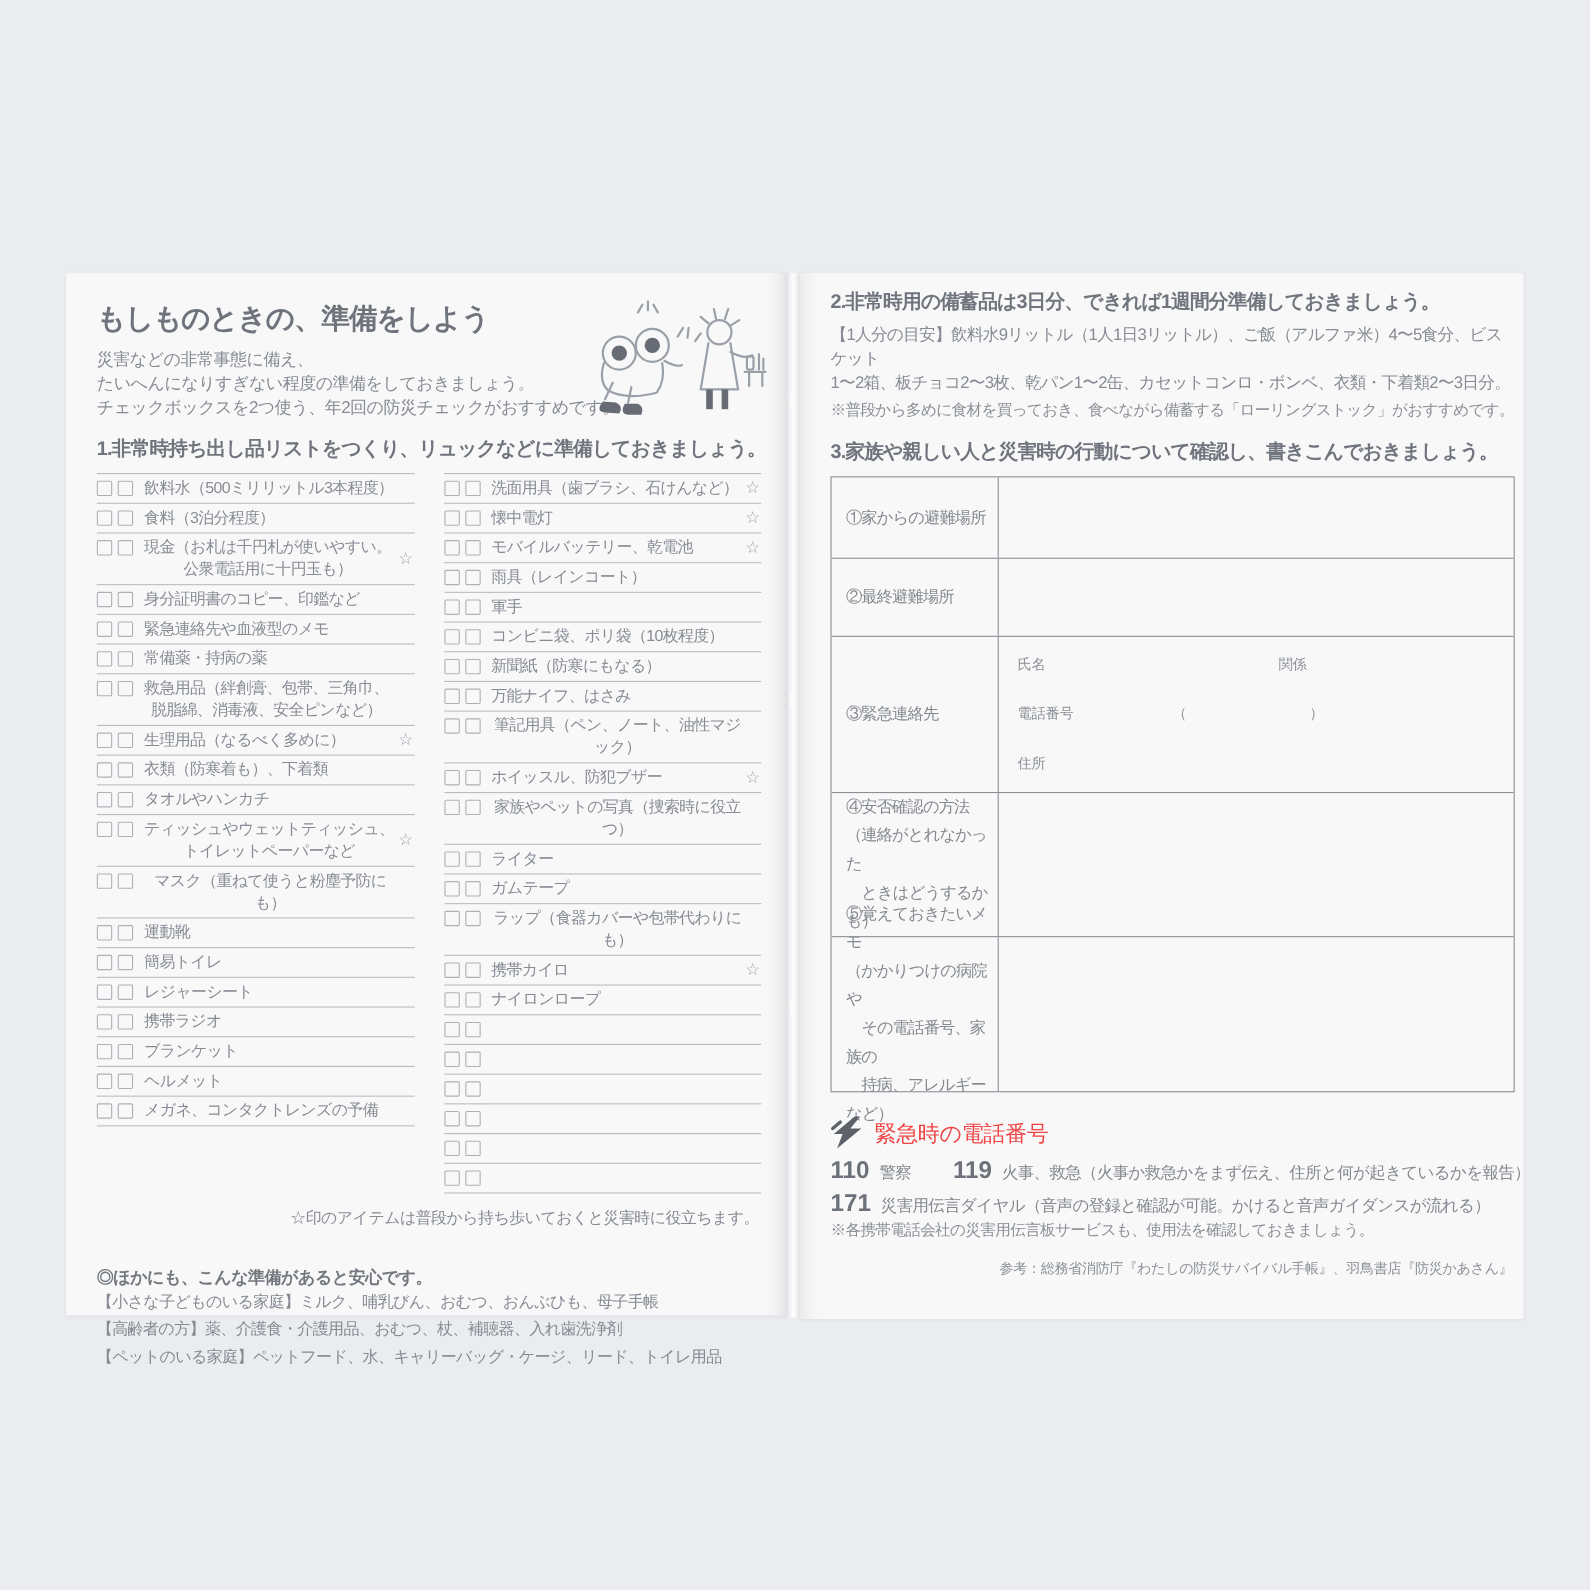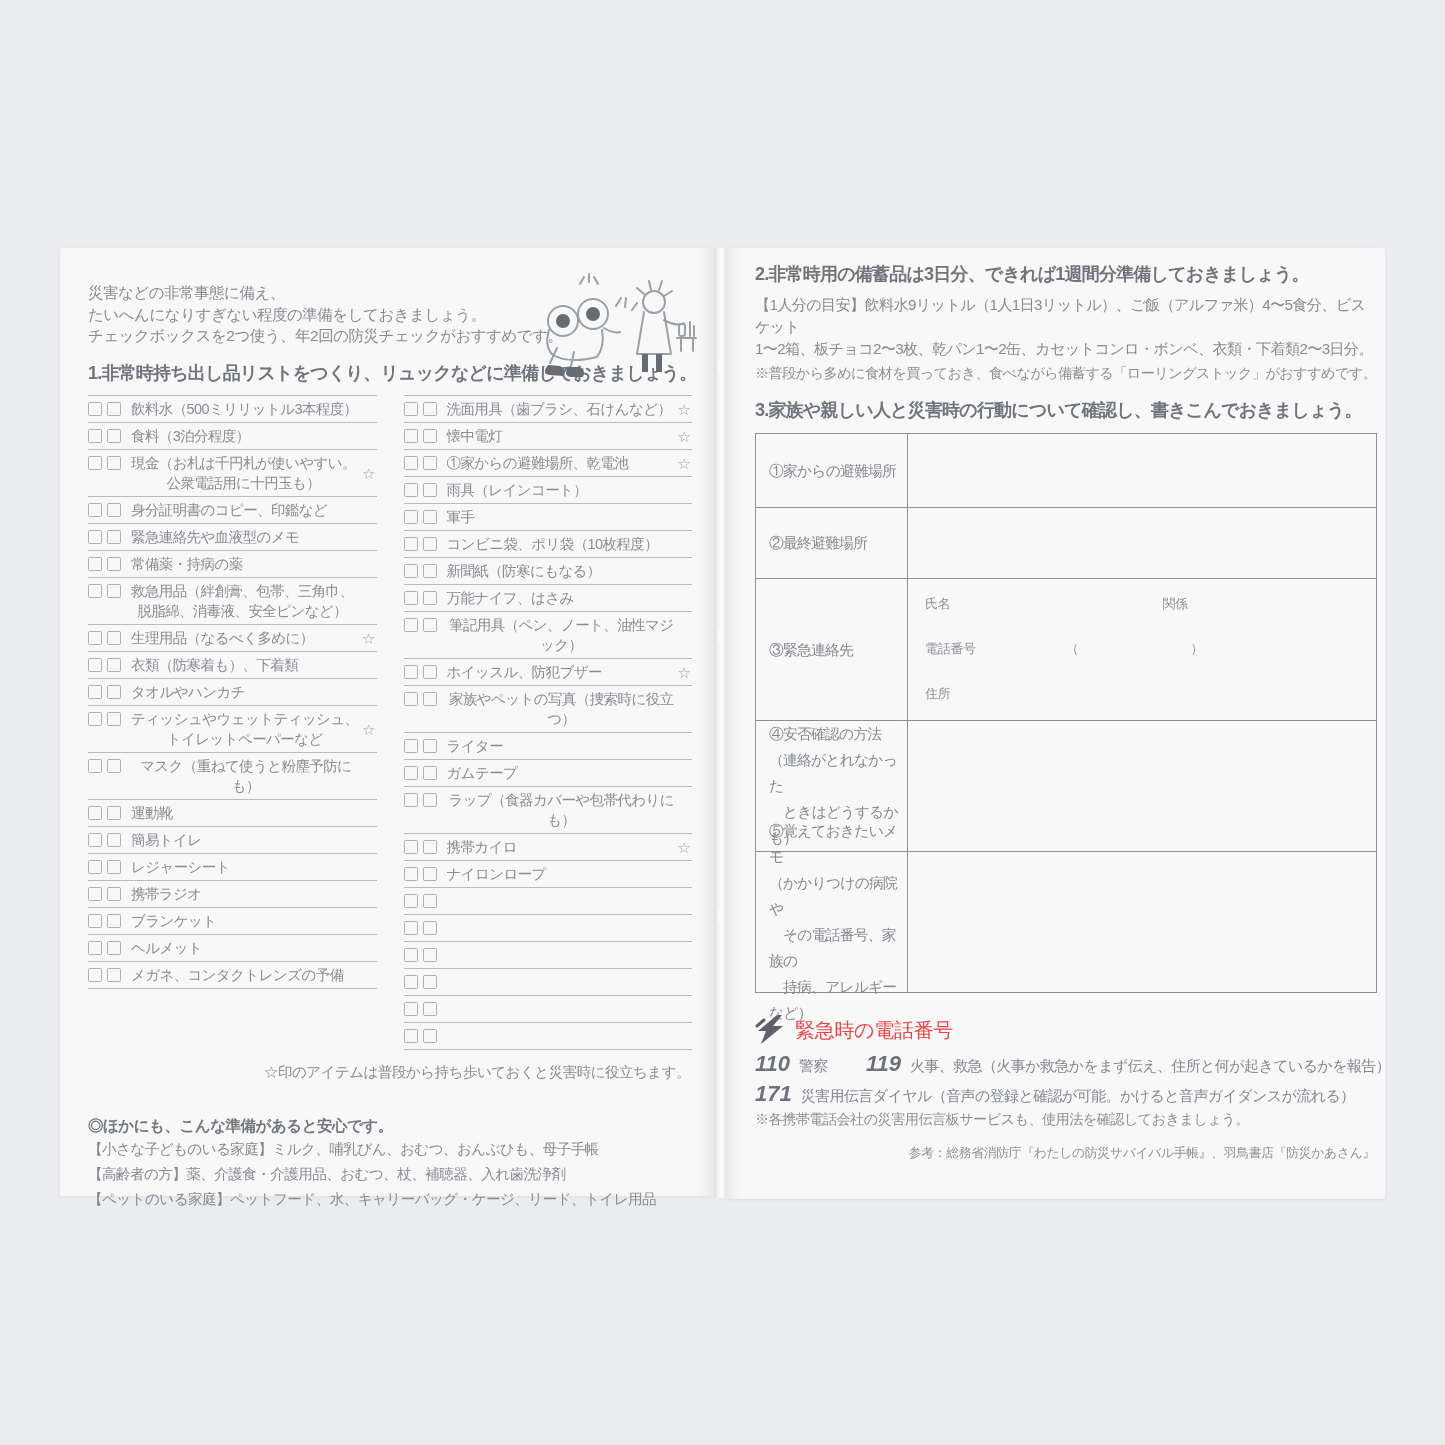--- a/index.html
+++ b/index.html
@@ -68,31 +68,32 @@
     color:#84898f;white-space:pre-line;box-sizing:border-box;
   }
   .tcell{flex:1;}
   .r1{height:73px;} .r2{height:71px;} .r3{height:142px;} .r4{height:131px;} .r5{height:141px;gap:24px;}
   .fields{padding:16px 0 0 17px;font-size:13px;color:#8b9097;letter-spacing:-.3px;}
   .fl{display:flex;margin-bottom:27px;}
   .rel{margin-left:212px;}
   .po{margin-left:90px;} .pc{margin-left:112px;}
   .em-head{display:flex;align-items:center;gap:10px;margin-top:21px;font-size:20px;color:#ef4444;letter-spacing:-.3px;}
   .em-line{display:flex;align-items:baseline;margin-top:7px;}
-  .num{font-size:22px;font-weight:bold;color:#6d727a;line-height:1;font-style:italic;}
+  .num{font-size:22px;font-weight:bold;color:#6d727a;line-height:1;}
   .num.second{margin-left:38px;}
   .desc{font-size:15px;margin-left:9px;color:#83888f;letter-spacing:-.6px;white-space:nowrap;}
   .ref{margin:15px 2px 0 0;text-align:right;font-size:12.8px;letter-spacing:-.3px;color:#8b9097;white-space:nowrap;}
 </style>
 </head>
 <body>
 
 <div class="book">
 
   <section class="page page-left">
+    <h1 class="title">もしものときの、準備をしよう</h1>
 
     <div class="intro">
 
         <div class="intro-line">災害などの非常事態に備え、</div>
 
         <div class="intro-line">たいへんになりすぎない程度の準備をしておきましょう。</div>
 
         <div class="intro-line">チェックボックスを2つ使う、年2回の防災チェックがおすすめです。</div>
       </div>
 
@@ -276,21 +277,21 @@
           <div class="row">
             <span class="cb"></span>
             <span class="cb second"></span>
             <span class="lbl">懐中電灯</span>
             <span class="star">☆</span>
           </div>
 
           <div class="row">
             <span class="cb"></span>
             <span class="cb second"></span>
-            <span class="lbl">①家からの避難場所、乾電池</span>
+            <span class="lbl">モバイルバッテリー、乾電池</span>
             <span class="star">☆</span>
           </div>
 
           <div class="row">
             <span class="cb"></span>
             <span class="cb second"></span>
             <span class="lbl">雨具（レインコート）</span>
 
           </div>
 

